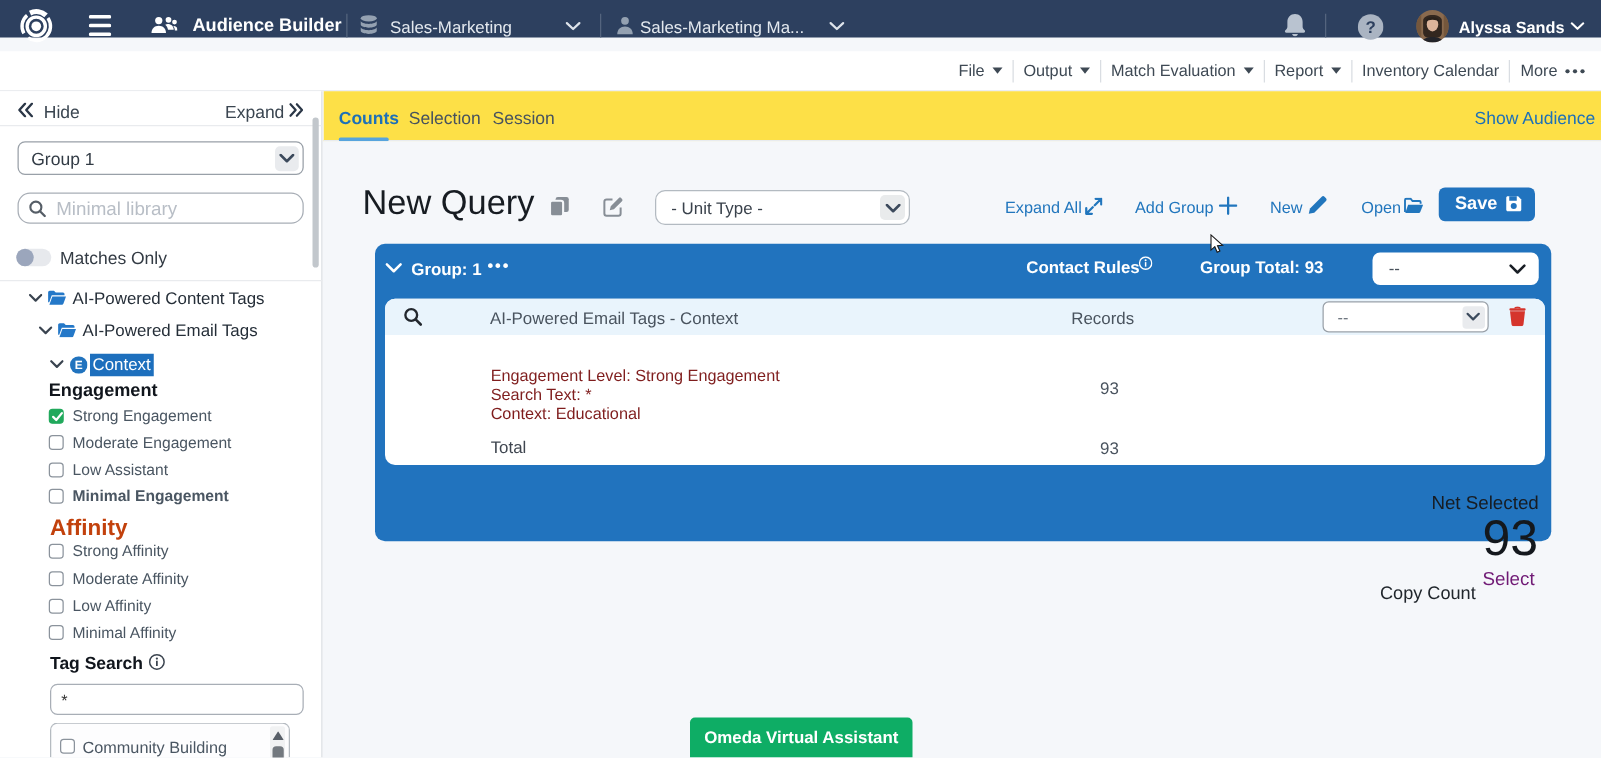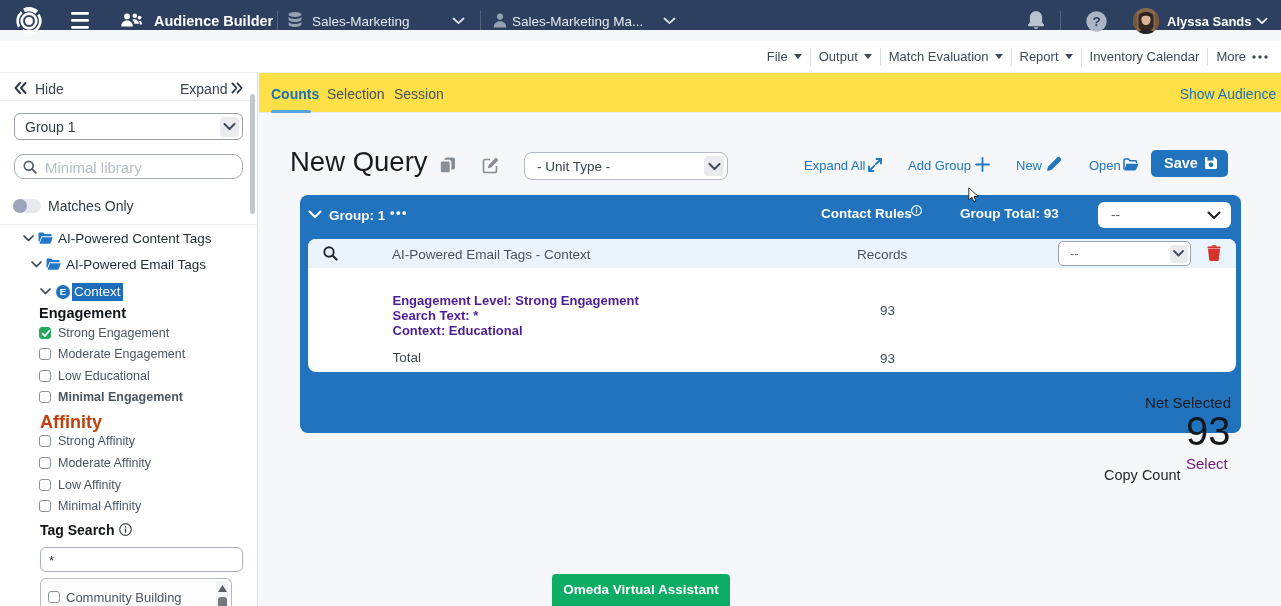--- a/index.html
+++ b/index.html
@@ -188,21 +188,21 @@
     <div class="abs" style="left:39px;top:232px;font-size:14.5px;font-weight:700;color:#10151c;">Engagement</div>
     <div class="cb on" style="left:39px;top:254px;">
         <svg width="10" height="9" viewBox="0 0 10 9" style="position:absolute;left:0.5px;top:1px;">
           <path d="M1.5 4.5 L4 7 L8.5 1.5" fill="none" stroke="#fff" stroke-width="1.8" stroke-linecap="round" stroke-linejoin="round"></path>
         </svg>
       </div>
       <div class="cbl" style="left:58px;top:253px;">Strong Engagement</div>
     <div class="cb" style="left:39px;top:275px;"></div>
       <div class="cbl" style="left:58px;top:274px;">Moderate Engagement</div>
     <div class="cb" style="left:39px;top:296.5px;"></div>
-      <div class="cbl" style="left:58px;top:295.5px;">Low Educational</div>
+      <div class="cbl" style="left:58px;top:295.5px;">Low Assistant</div>
     <div class="cb" style="left:39px;top:318px;"></div>
       <div class="cbl" style="left:58px;top:317px;font-weight:bold;">Minimal Engagement</div>
 
     <div class="abs" style="left:40px;top:339px;font-size:18px;font-weight:700;color:#c2410c;">Affinity</div>
     <div class="cb" style="left:39px;top:362px;"></div>
       <div class="cbl" style="left:58px;top:361px;">Strong Affinity</div>
     <div class="cb" style="left:39px;top:384px;"></div>
       <div class="cbl" style="left:58px;top:383px;">Moderate Affinity</div>
     <div class="cb" style="left:39px;top:405.5px;"></div>
       <div class="cbl" style="left:58px;top:404.5px;">Low Affinity</div>
@@ -322,21 +322,21 @@
           <div class="abs" style="right:2.5px;top:2.5px;width:18px;height:18px;background:#e9ebee;border-radius:3px;"></div>
           <svg class="abs" style="right:6px;top:8px;" width="11" height="7" viewBox="0 0 11 7">
               <path d="M1 1 L5.5 5.5 L10 1" fill="none" stroke="#3c4a5c" stroke-width="1.8" stroke-linecap="round" stroke-linejoin="round"></path>
             </svg>
         </div>
         <svg class="abs" style="left:899px;top:6px;" width="14" height="16" viewBox="0 0 14 16">
           <path d="M1 4 L13 4 L11.8 14.4 C11.7 15.3 11 16 10.1 16 L3.9 16 C3 16 2.3 15.3 2.2 14.4 Z" fill="#d5342c"></path>
           <rect x="0.5" y="1.6" width="13" height="1.9" rx="0.9" fill="#d5342c"></rect>
           <path d="M5 1.8 C5 0.4 9 0.4 9 1.8" fill="none" stroke="#d5342c" stroke-width="1.3"></path>
         </svg>
-        <div class="abs" style="left:84.5px;top:54px;font-size:13px;line-height:15.2px;color:#4c1d95;font-weight:bold;">Engagement Level: Strong Engagement<br>Search Text: *<br>Context: Educational</div>
+        <div class="abs" style="left:84.5px;top:54px;font-size:13px;line-height:15.2px;color:#7f1d1d;">Engagement Level: Strong Engagement<br>Search Text: *<br>Context: Educational</div>
         <div class="abs" style="left:572px;top:64px;font-size:13.5px;color:#49535e;">93</div>
         <div class="abs" style="left:84.5px;top:111px;font-size:13.5px;color:#3f4650;">Total</div>
         <div class="abs" style="left:572px;top:112px;font-size:13.5px;color:#49535e;">93</div>
       </div>
     </div>
 
     <div class="abs" style="left:0;top:280.5px;width:972px;text-align:right;font-size:15px;color:#171c22;">Net Selected</div>
     <div class="abs" style="left:0;top:296px;width:971.5px;text-align:right;font-size:40px;color:#14181d;">93</div>
     <div class="abs" style="left:845px;top:353.5px;font-size:14.5px;color:#20262c;">Copy Count</div>
     <div class="abs" style="left:927px;top:342px;font-size:15px;color:#701a75;">Select</div>

